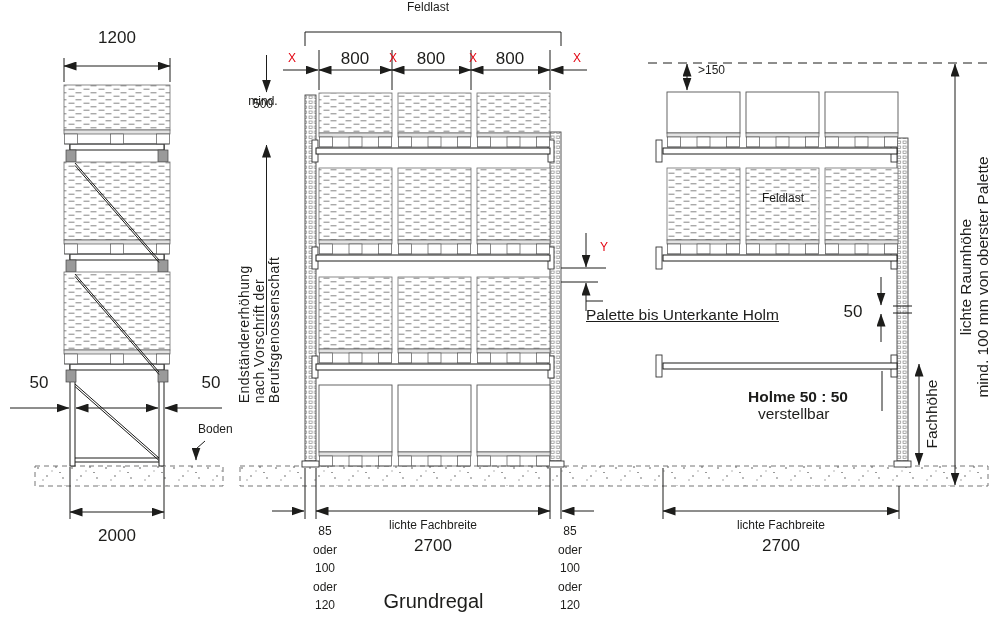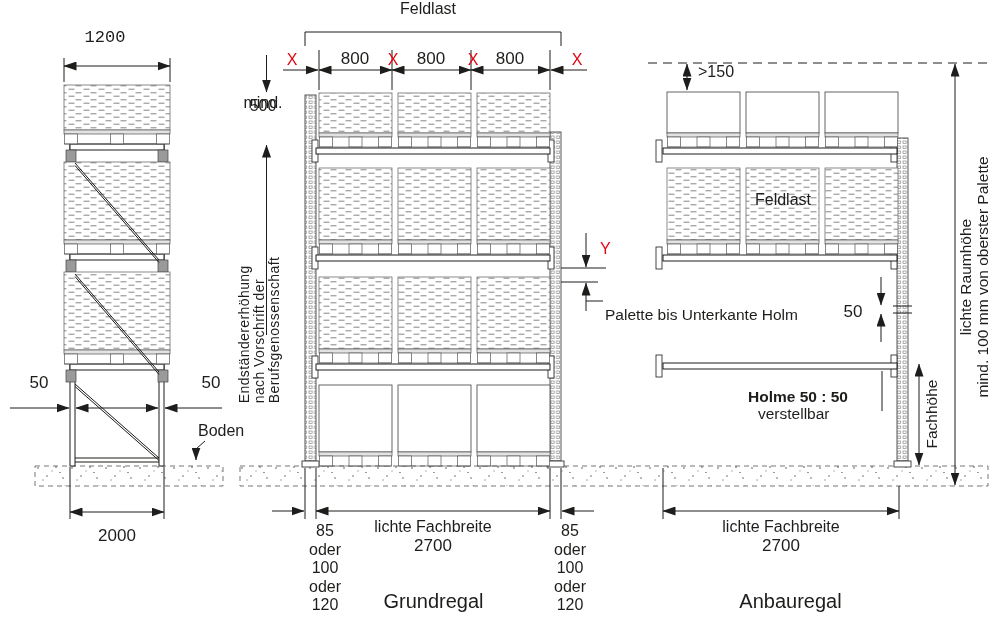--- a/index.html
+++ b/index.html
@@ -3,21 +3,21 @@
 <meta charset="utf-8">
 <style>
   html,body { margin:0; padding:0; background:#fff; }
   .canvas {
     position:relative; width:1000px; height:623px; background:#ffffff;
     font-family:"Liberation Sans","DejaVu Sans",sans-serif; color:#1d1d1b; overflow:hidden;
   }
   .canvas svg { position:absolute; left:0; top:0; }
   .lbl { position:absolute; color:#1d1d1b; line-height:1.06; white-space:nowrap; }
   .c   { text-align:center; }
-  .fs16 { font-size:16px; }
+  .fs16 { font-size:12px; }
   .fs17 { font-size:17px; }
   .fs15 { font-size:15.5px; }
   .fs20 { font-size:20px; }
   .red { color:#e30613; }
   .redline { border-bottom:1.6px solid #e30613; }
   .rot { transform:translate(-50%,-50%) rotate(-90deg); transform-origin:center; }
   .note { font-size:14px; line-height:15px; letter-spacing:0.4px; text-align:left; }
   .stack { line-height:18.5px;margin-left:14px; }
   .ymid { margin:0 5px; }
   
@@ -244,21 +244,21 @@
     <line class="ln" x1="881" y1="342" x2="881" y2="314" marker-end="url(#ah)"></line>
     <line class="ln" x1="882" y1="371" x2="882" y2="411"></line>
     <line class="ln" x1="919" y1="364" x2="919" y2="465" marker-start="url(#ah)" marker-end="url(#ah)"></line>
     <line class="ln" x1="955" y1="64" x2="955" y2="485" marker-start="url(#ah)" marker-end="url(#ah)"></line>
     <line class="ln" x1="663" y1="468" x2="663" y2="519"></line>
     <line class="ln" x1="899" y1="486" x2="899" y2="519"></line>
     <line class="ln" x1="663" y1="511" x2="899" y2="511" marker-start="url(#ah)" marker-end="url(#ah)"></line>
   </g>
 </svg>
 
-<div class="lbl c fs17" style="left:75px; top:29px; width:60px;font-family:Liberation Mono, monospace;">1200</div>
+<div class="lbl c fs17" style="left:87px; top:29px; width:60px;">1200</div>
 <div class="lbl c fs17" style="left:19px; top:374px; width:40px;">50</div>
 <div class="lbl c fs17" style="left:191px; top:374px; width:40px;">50</div>
 <div class="lbl fs16" style="left:198px; top:423px;">Boden</div>
 <div class="lbl c fs17" style="left:87px; top:527px; width:60px;">2000</div>
 
 <div class="lbl c fs16" style="left:388px; top:1px; width:80px;">Feldlast</div>
 <div class="lbl c fs16 red" style="left:283px; top:52px; width:18px;">X</div>
 <div class="lbl c fs16 red" style="left:384px; top:52px; width:18px;">X</div>
 <div class="lbl c fs16 red" style="left:464px; top:52px; width:18px;">X</div>
 <div class="lbl c fs16 red" style="left:568px; top:52px; width:18px;">X</div>
@@ -268,21 +268,21 @@
 <div class="lbl c fs16" style="left:236px; top:95px; width:54px;">mind.</div>
 <div class="lbl c fs16" style="left:236px; top:98px; width:54px;">500</div>
 
 <div class="lbl rot note" style="left:259px; top:330px;">
   <div>Endständererhöhung</div>
   <div>nach Vorschrift der</div>
   <div>Berufsgenossenschaft</div>
 </div>
 
 <div class="lbl fs16 red" style="left:600px; top:241px;">Y</div>
-<div class="lbl fs15" style="left:605px; top:307px;">Palette bis Unterkante Holm</div>
+<div class="lbl fs15" style="left:586px; top:307px;text-decoration:underline;">Palette bis Unterkante Holm</div>
 
 <div class="lbl stack c fs16" style="left:289px; top:522px; width:44px;">
   <div>85</div>
   <div>oder</div>
   <div>100</div>
   <div>oder</div>
   <div>120</div>
 </div>
 <div class="lbl stack c fs16" style="left:534px; top:522px; width:44px;">
   <div>85</div>
@@ -300,15 +300,14 @@
 <div class="lbl c fs17" style="left:833px; top:303px; width:40px;">50</div>
 <div class="lbl fs15" style="left:748px; top:389px;font-weight:bold;">Holme 50 : 50</div>
 <div class="lbl fs15" style="left:748px; top:406px;margin-left:10px;">verstellbar</div>
 <div class="lbl rot fs15" style="left:932px; top:414px;">Fachhöhe</div>
 <div class="lbl rot fs15 c" style="left:974px; top:277px; line-height:17px;">
   <div>lichte Raumhöhe</div>
   <div>mind. 100 mm von oberster Palette</div>
 </div>
 <div class="lbl c fs16" style="left:711px; top:519px; width:140px;">lichte Fachbreite</div>
 <div class="lbl c fs17" style="left:711px; top:537px; width:140px;">2700</div>
-<div class="lbl c fs20" style="left:718px; top:591px; width:145px;">Anbauregal</div>
 
 </div>
 
 </body></html>

